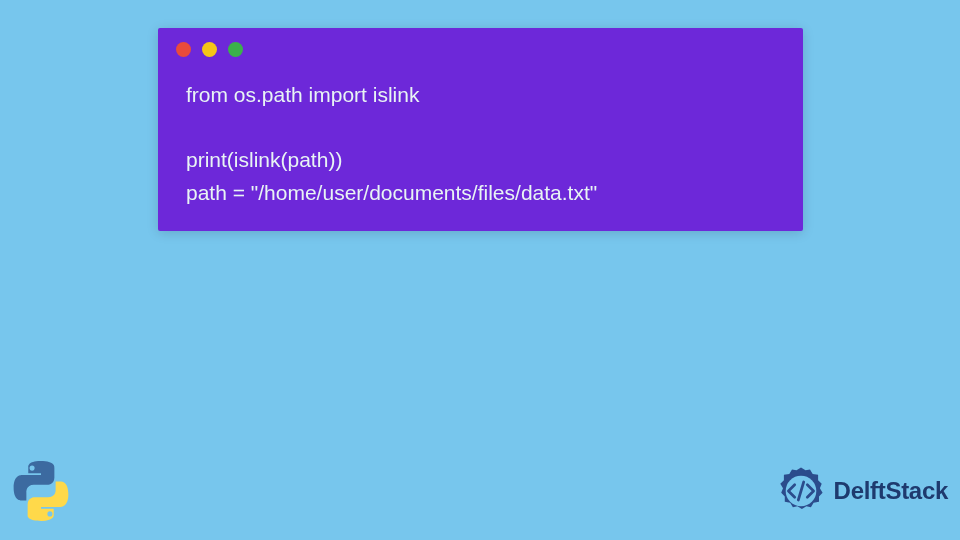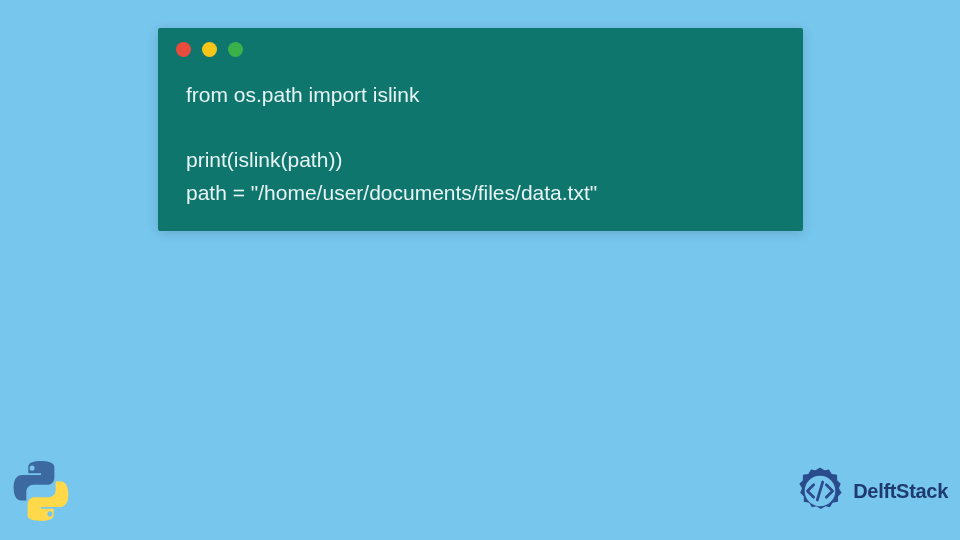--- a/index.html
+++ b/index.html
@@ -8,21 +8,21 @@
       height: 540px;
       background: #77c6ed;
       position: relative;
       font-family: -apple-system, BlinkMacSystemFont, "Segoe UI", Arial, sans-serif;
     }
     .code-window {
       position: absolute;
       top: 28px;
       left: 158px;
       width: 645px;
-      background: #0f766e;
+      background: #6d28d9;
       border-radius: 2px;
       box-shadow: 0 2px 12px rgba(0,0,0,0.15);
       padding-bottom: 22px;
     }
     .titlebar {
       display: flex;
       align-items: center;
       gap: 11px;
       padding: 14px 18px 10px 18px;
     }
@@ -55,21 +55,21 @@
       right: 12px;
       bottom: 22px;
       display: flex;
       align-items: center;
       gap: 6px;
     }
     .delft-icon { width: 54px; height: 54px; }
     .delft-text {
       color: #1e3a6e;
       font-weight: 600;
-      font-size: 20px;
+      font-size: 24px;
       letter-spacing: -0.3px;
     }
   </style>
 </head>
 <body>
 
 <div class="code-window">
   <div class="titlebar">
     <span class="dot dot-red"></span>
     <span class="dot dot-yellow"></span>

